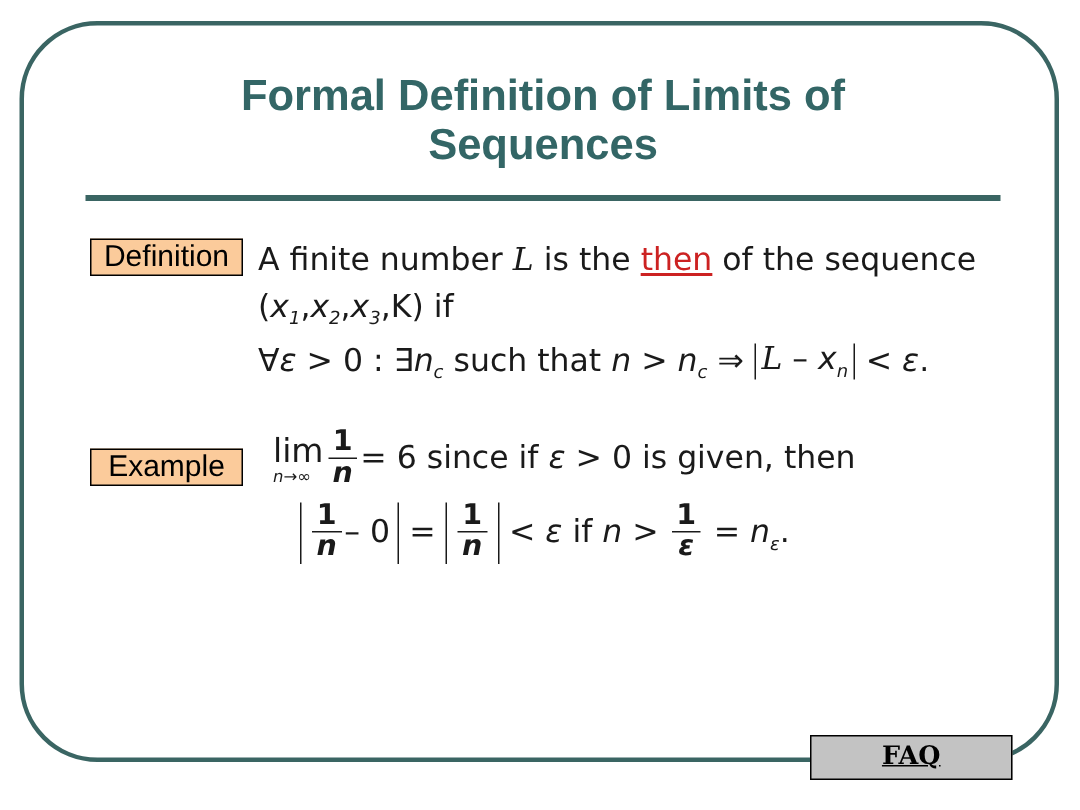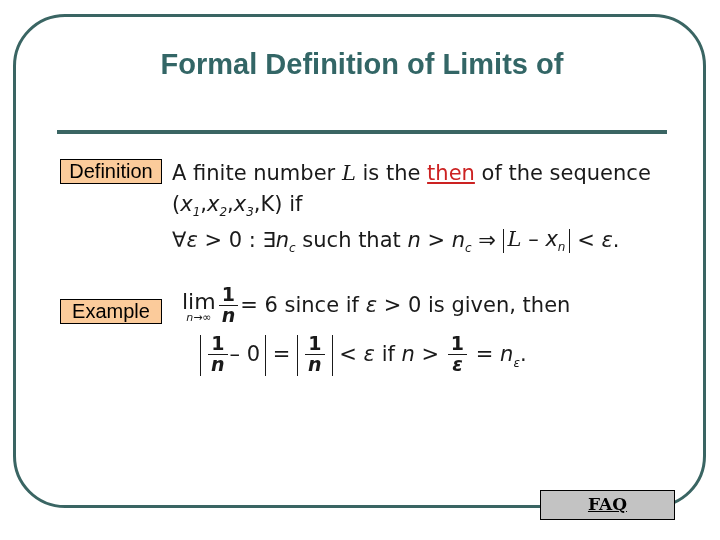--- a/index.html
+++ b/index.html
@@ -160,21 +160,21 @@
     font-style: italic;
     font-weight: bold;
   }
   .frac.plain .num { font-weight: bold; }
   .frac.plain .den { font-weight: bold; }
 
   
   .limop {
     display: inline-block;
     vertical-align: middle;
-    text-align: center;
+    text-align: left;
     position: relative;
     top: 2px;
     margin-right: 1px;
   }
   .limop .op {
     display: block;
     font-size: 22px;
     line-height: 20px;
   }
   .limop .under {
@@ -227,20 +227,21 @@
 </style>
 </head>
 <body>
 
 <div id="slide">
 
   <div id="frame"></div>
 
   <div id="title">
     <div>Formal Definition of Limits of</div>
+    <div>Sequences</div>
   </div>
 
   <div id="title-rule"></div>
 
   <div class="badge" id="badge-definition">Definition</div>
   <div class="badge" id="badge-example">Example</div>
 
   <div id="math-block">
 
     <div class="mline" id="def-l1"><span>A finite number </span><span class="serif-i">L</span><span> is the </span><span class="limitword">then</span><span> of the sequence</span></div>

